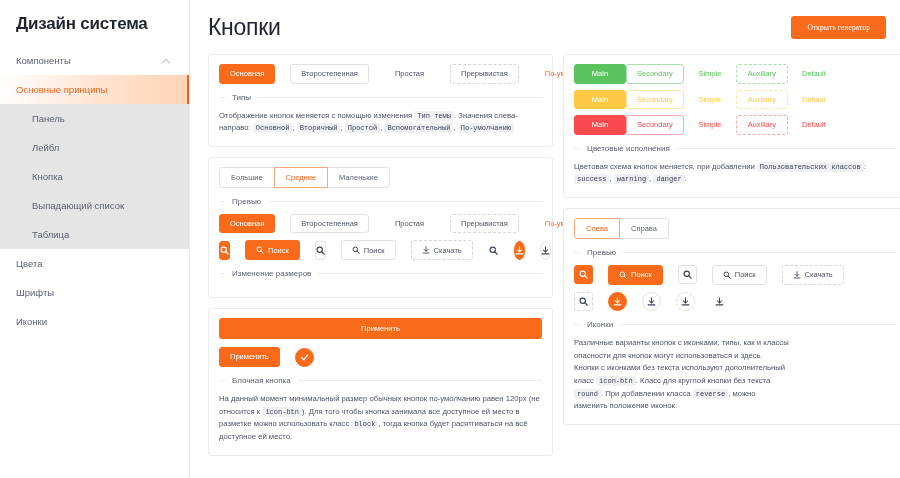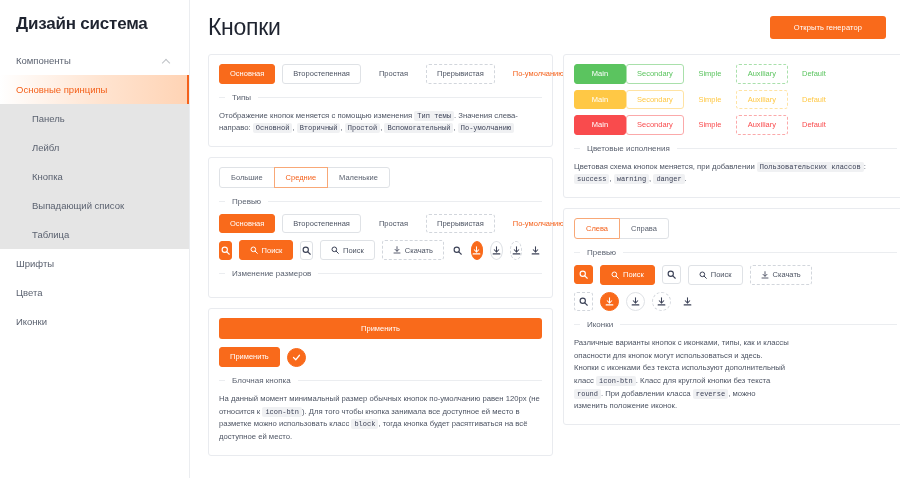--- a/index.html
+++ b/index.html
@@ -56,22 +56,22 @@
     flex: 1; height: 478px; background: #ffffff;
     padding: 10px 8px 0 18px; overflow: hidden;
   }
   .topbar {
     display: flex; align-items: center; justify-content: space-between;
     padding-right: 6px; margin-bottom: 10px; height: 34px;
   }
   .page-title { font-size: 23px; font-weight: 400; color: #1f2430; letter-spacing: -.3px; }
   .gen-btn {
     background: #f96a1b; color: #fff; border: none; border-radius: 3px;
-    font-size: 7.5px; padding: 7px 24px; cursor: pointer;
-    font-family: Liberation Sans, sans-serif; letter-spacing: .1px;
+    font-size: 7.5px; padding: 7px 16px; cursor: pointer;
+    font-family: Liberation Serif, serif; letter-spacing: .1px;
   }
 
   .columns { display: flex; gap: 10px; align-items: flex-start; }
   .col { display: flex; flex-direction: column; gap: 10px; }
   .col.left { width: 345px; flex: 0 0 345px; }
   .col.right { width: 345px; flex: 0 0 345px; }
 
   .card {
     border: 1px solid #e9ebef; border-radius: 3px;
     background: #fff; padding: 9px 10px 11px 10px;
@@ -97,21 +97,21 @@
   .legend .pre { width: 6px; height: 1px; background: #ebedf0; }
 
   .desc { font-size: 7.7px; line-height: 1.65; color: #4d5463; }
   code {
     font-family: "Liberation Mono", monospace;
     background: #f0f1f3; color: #3c4257;
     padding: 1px 3px; border-radius: 2px; font-size: 7px;
   }
 
   
-  .btn-row { display: flex; align-items: center; flex-wrap: nowrap; gap: 7px; }
+  .btn-row { display: flex; align-items: center; flex-wrap: nowrap; gap: 15px; }
   .btn-row + .btn-row { margin-top: 7px; }
   .btn {
     font-family: inherit; font-size: 7.5px; cursor: pointer;
     border-radius: 3px; padding: 5px 10px; white-space: nowrap;
     display: inline-flex; align-items: center; justify-content: center; gap: 4px;
     line-height: 1;
   }
   .btn.primary   { background: #f96a1b; color: #fff; border: 1px solid #f96a1b; }
   .btn.secondary { background: #fff; color: #4d5463; border: 1px solid #dfe2e6; }
   .btn.simple    { background: transparent; color: #4d5463; border: 1px solid transparent; }
@@ -186,24 +186,24 @@
           <span>Кнопка</span>
         </div>
         <div class="nav-item">
           <span>Выпадающий список</span>
         </div>
         <div class="nav-item">
           <span>Таблица</span>
         </div>
       </div>
       <div class="nav-item">
+        <span>Цвета</span>
+      </div>
+      <div class="nav-item">
         <span>Шрифты</span>
-      </div>
-      <div class="nav-item">
-        <span>Цвета</span>
       </div>
       <div class="nav-item">
         <span>Иконки</span>
       </div>
     </nav>
   </aside>
 
   <main class="main">
 
     <div class="topbar">

